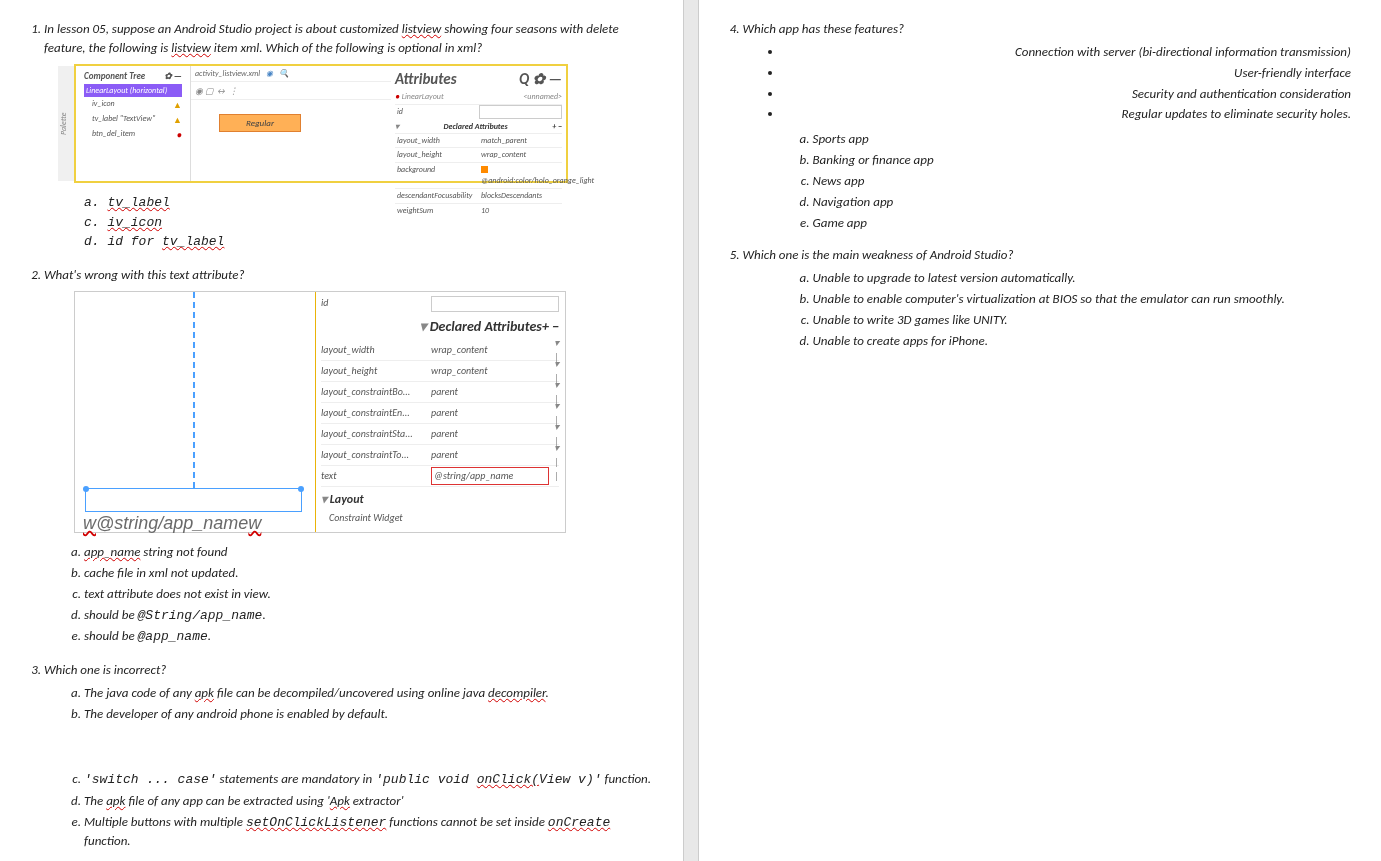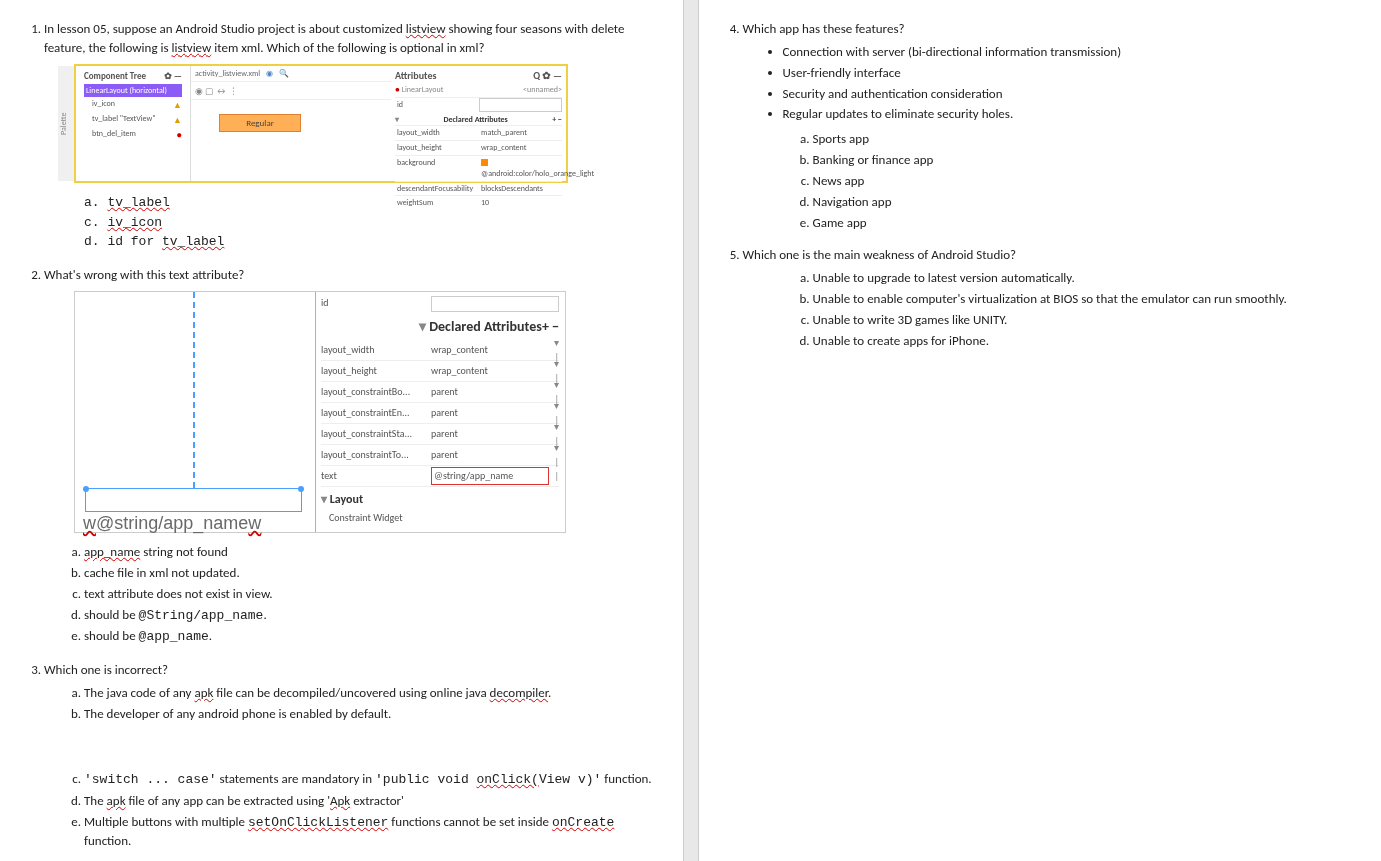--- a/index.html
+++ b/index.html
@@ -19,30 +19,30 @@
     box-sizing: border-box;
     overflow: hidden;
   }
   .divider {
     width: 14px;
     background: #e8e8e8;
     border-left: 1px solid #ccc;
     border-right: 1px solid #ccc;
   }
   ol.qs { list-style: decimal; padding-left: 24px; margin: 0; }
-  ol.qs > li { margin-bottom: 14px; line-height: 1.45; }
+  ol.qs > li { margin-bottom: 14px; line-height: 1.45; font-style: italic; }
   .mono { font-family: "Courier New", monospace; }
   .red-wavy {
     text-decoration: underline wavy #d10000;
     text-decoration-thickness: 1px;
   }
   .alpha { list-style: lower-alpha; padding-left: 40px; margin: 4px 0 0 0; }
   .alpha > li { margin: 2px 0; }
   .bullets { list-style: disc; padding-left: 40px; margin: 4px 0 6px 0; }
-  .bullets > li { margin: 2px 0; }
+  .bullets > li { margin: 2px 0; text-align: right; }
   .gap { height: 40px; }
 
   
   .shot {
     border: 1px solid #ccc;
     margin: 6px 0 10px 30px;
     background: #fafafa;
     font-size: 10px;
     color: #555;
   }
@@ -64,21 +64,21 @@
   .shot1 .toolbar { font-size:9px; padding:2px 4px; color:#888; border-bottom:1px solid #eee;}
   .shot1 .tv {
     position: absolute; left: 28px; top: 48px; width: 80px; height: 16px;
     background: #ffb056; border: 1px solid #e08030;
     color: #444; font-size: 9px; text-align: center; line-height: 16px;
   }
   .shot1 .attrs {
     position: absolute; right: 0; top: 0; width: 175px; height: 100%;
     background: #fff; padding: 3px 4px; box-sizing: border-box;
   }
-  .shot1 .attrs .hdr { font-weight:bold; font-size:10px; display:flex; justify-content:space-between;}
+  .shot1 .attrs .hdr { font-weight:bold; font-size:15px; display:flex; justify-content:space-between;}
   .shot1 .attrs .lbl { font-size:8px; color:#888; padding:1px 0;}
   .shot1 .attrs .sect { font-size:8px; font-weight:bold; color:#333; margin-top:2px; display:flex; justify-content:space-between;}
   .shot1 .attrs .kv { display:flex; font-size:8px; border-top:1px solid #eee;}
   .shot1 .attrs .kv .k { flex:0 0 80px; padding:1px 2px; color:#555;}
   .shot1 .attrs .kv .v { flex:1; padding:1px 2px; color:#555;}
   .shot1 .attrs .swatch { display:inline-block; width:7px; height:7px; background:#ff8a00; vertical-align:middle; margin-right:2px;}
   .shot1 .palette {
     position:absolute; left:-18px; top:0; width:16px; height:100%;
     writing-mode: vertical-rl; transform: rotate(180deg);
     font-size:8px; color:#888; background:#f0f0f0; text-align:center;

